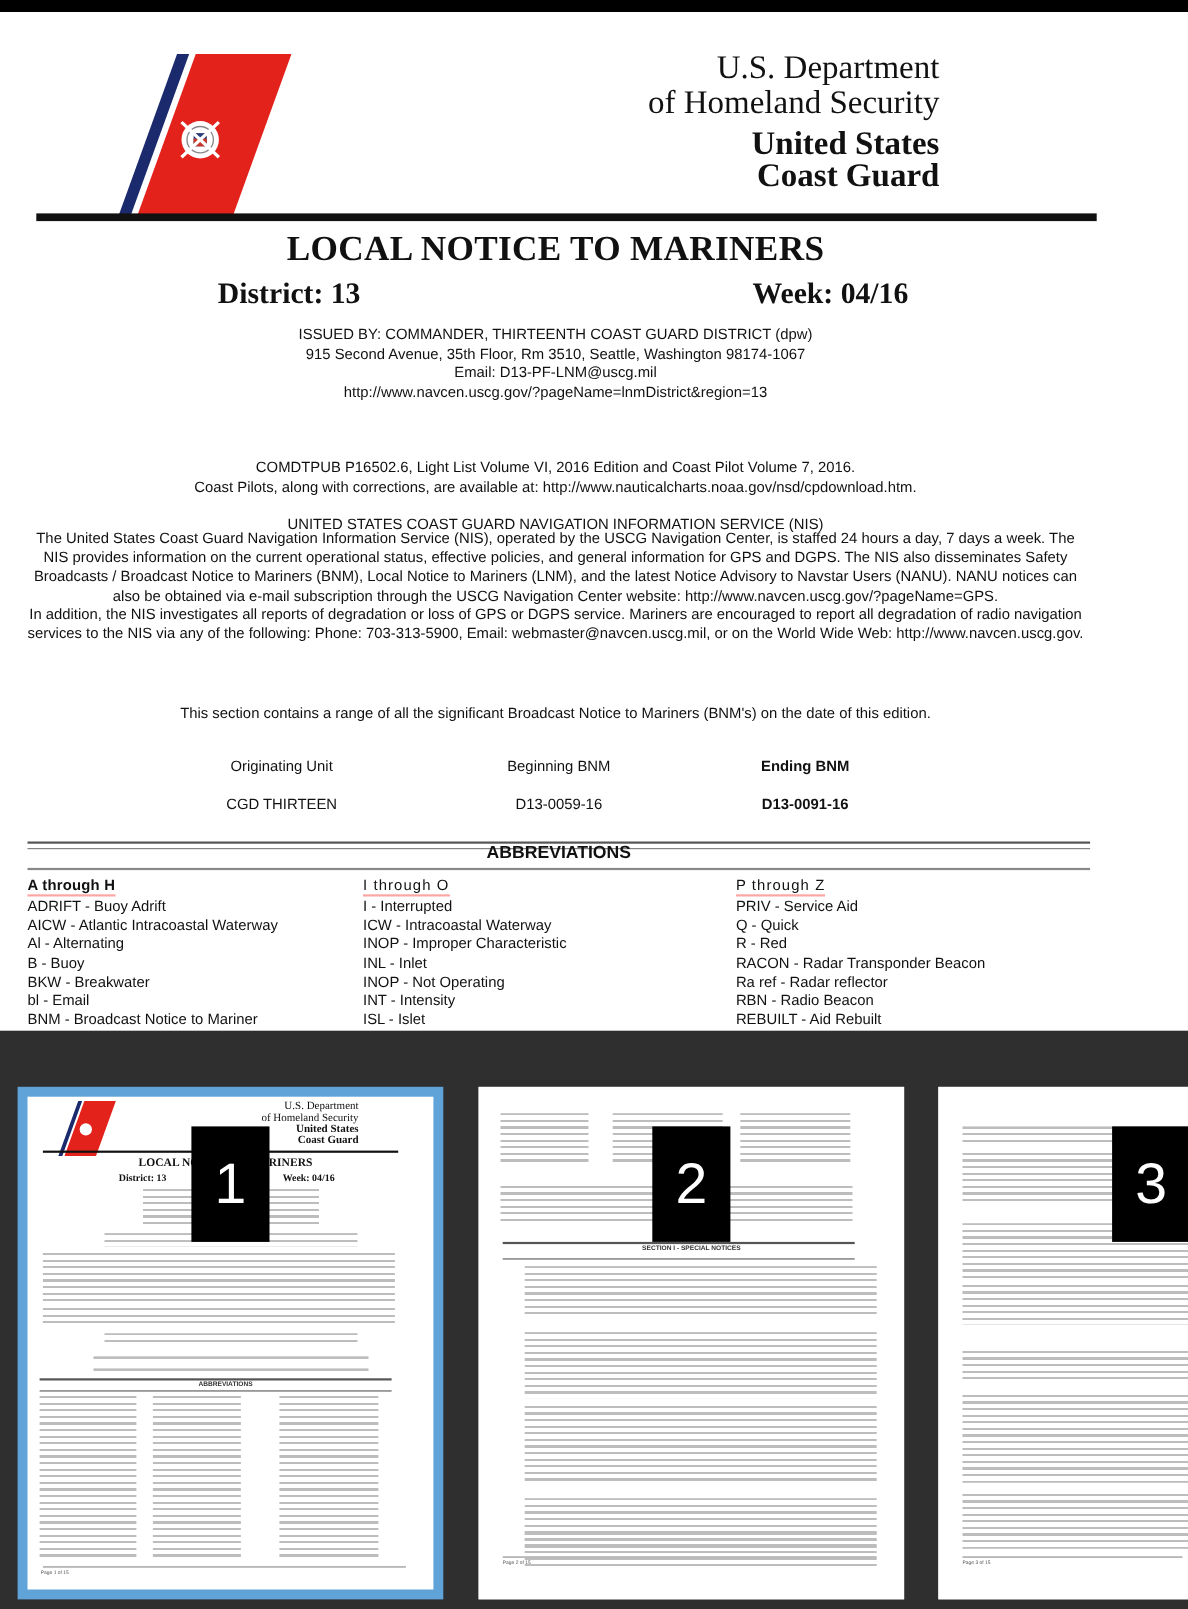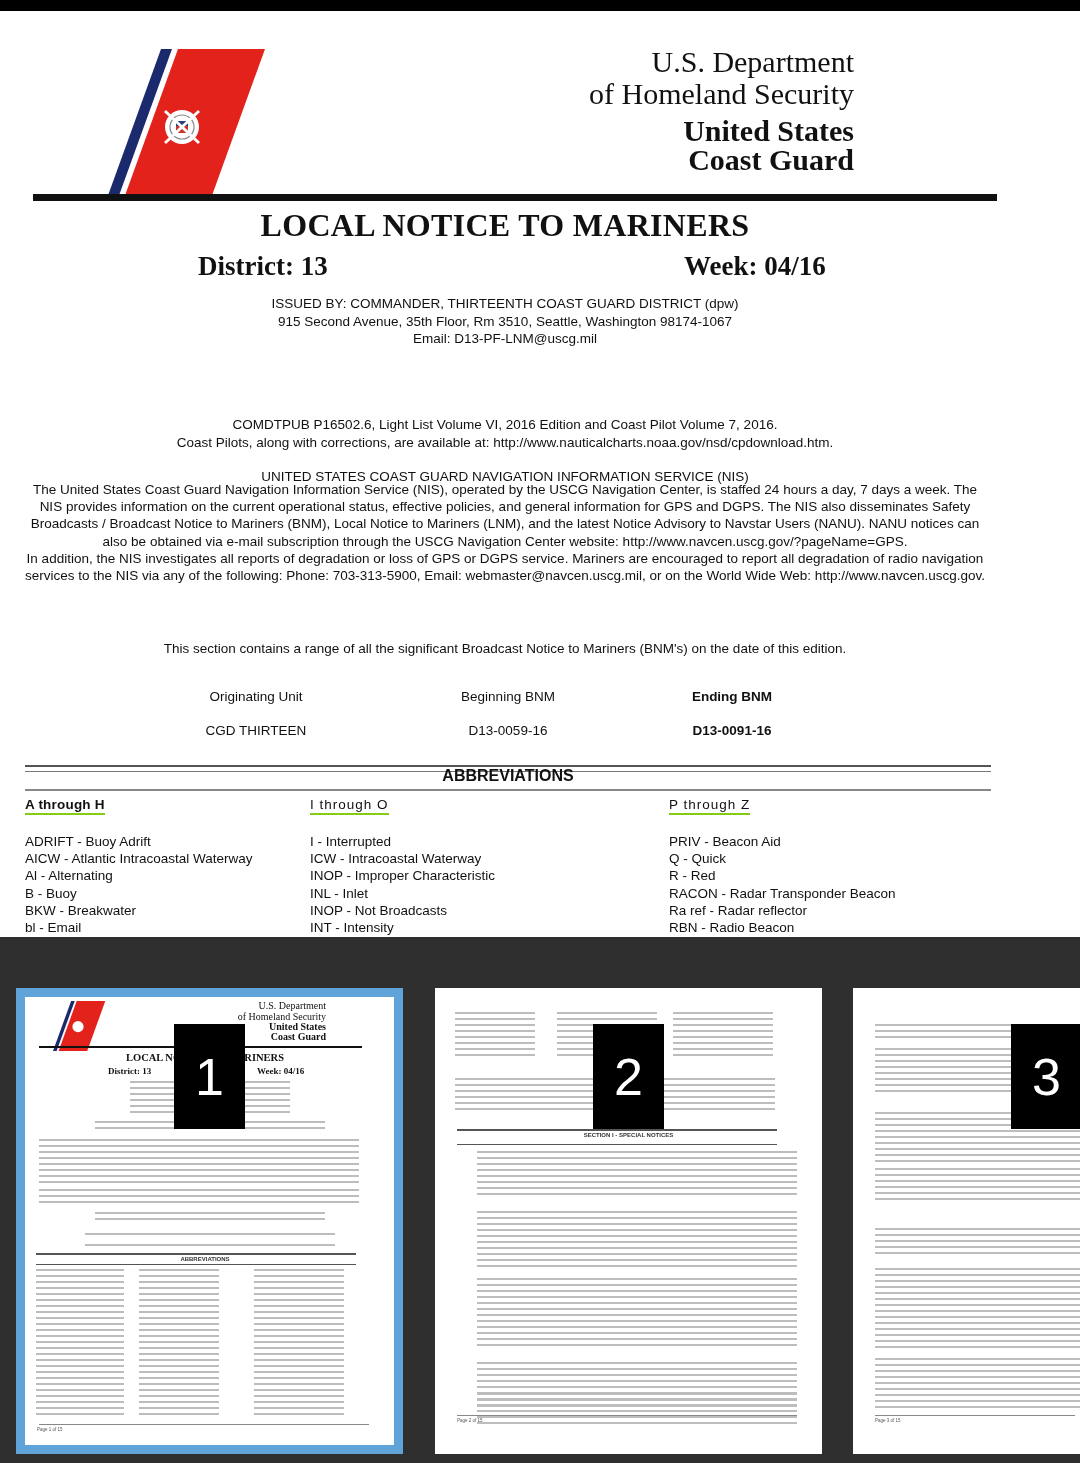--- a/index.html
+++ b/index.html
@@ -35,22 +35,22 @@
   .bnm-table { position: absolute; left: 0; top: 678px; width: 1010px; font-size: 13.5px; }
   .bnm-row { position: absolute; left: 0; width: 1010px; height: 18px; }
   .bnm-cell { position: absolute; width: 200px; text-align: center; }
   .c1 { left: 156px; } .c2 { left: 408px; } .c3 { left: 632px; font-weight: bold; }
 
   .rule-double { position: absolute; left: 25px; top: 754px; width: 966px; height: 4px; border-top: 2px solid #555; border-bottom: 1px solid #777; }
   .abbr-title { position: absolute; left: 0; width: 1016px; top: 756px; text-align: center; font-weight: bold; font-size: 16px; }
   .rule-single { position: absolute; left: 25px; top: 778px; width: 966px; height: 2px; background: #888; }
 
   .col { position: absolute; top: 785px; font-size: 13.5px; line-height: 17.2px; }
-  .col-1 { left: 25px; } .col-2 { left: 310px; } .col-3 { left: 669px; }
-  .col-head { display: inline-block; font-weight: bold; border-bottom: 2px solid #84cc16; line-height: 16px; margin-bottom: 18px; letter-spacing: 0.2px; }
+  .col-1 { left: 25px; } .col-2 { left: 330px; } .col-3 { left: 669px; }
+  .col-head { display: inline-block; font-weight: bold; border-bottom: 2px solid #fca5a5; line-height: 16px; letter-spacing: 0.2px; }
   .col-2 .col-head, .col-3 .col-head { font-weight: normal; letter-spacing: 1px; }
   .col-item { white-space: nowrap; }
 
   
   .strip { position: absolute; left: 0; top: 937px; width: 1080px; height: 526px; background: #2f2f2f; }
   .thumb { position: absolute; top: 51px; height: 466px; background: #fff; overflow: hidden; }
   .thumb-1 { left: 16px; width: 387px; background: #5fa3d9; }
   .thumb-1 .page { position: absolute; left: 9px; top: 9px; width: 369px; height: 448px; background: #fff; overflow: hidden; }
   .thumb-2 { left: 435px; width: 387px; }
   .thumb-3 { left: 853px; width: 227px; }
@@ -90,20 +90,21 @@
   <div class="rule-thick"></div>
 
   <div class="title">LOCAL NOTICE TO MARINERS</div>
   <div class="district">District: 13</div>
   <div class="week">Week: 04/16</div>
 
   <div class="center-block issued">
     <div>ISSUED BY: COMMANDER, THIRTEENTH COAST GUARD DISTRICT (dpw)</div>
     <div>915 Second Avenue, 35th Floor, Rm 3510, Seattle, Washington 98174-1067</div>
     <div>Email: D13-PF-LNM@uscg.mil</div>
+    <div>http://www.navcen.uscg.gov/?pageName=lnmDistrict&amp;region=13</div>
   </div>
 
   <div class="center-block pubs">
     <div>COMDTPUB P16502.6, Light List Volume VI, 2016 Edition and Coast Pilot Volume 7, 2016.</div>
     <div>Coast Pilots, along with corrections, are available at: http://www.nauticalcharts.noaa.gov/nsd/cpdownload.htm.</div>
   </div>
 
   <div class="center-block nis-head">UNITED STATES COAST GUARD NAVIGATION INFORMATION SERVICE (NIS)</div>
   <div class="nis-body">
     <p>The United States Coast Guard Navigation Information Service (NIS), operated by the USCG Navigation Center, is staffed 24 hours a day, 7 days a week.  The NIS provides information on the current operational status, effective policies, and general information for GPS and DGPS.  The NIS also disseminates Safety Broadcasts / Broadcast Notice to Mariners (BNM), Local Notice to Mariners (LNM), and the latest Notice Advisory to Navstar Users (NANU).  NANU notices can also be obtained via e-mail subscription through the USCG Navigation Center website: http://www.navcen.uscg.gov/?pageName=GPS.</p>
@@ -140,27 +141,27 @@
     <div class="col-item">BKW - Breakwater</div>
     <div class="col-item">bl - Email</div>
     <div class="col-item">BNM - Broadcast Notice to Mariner</div>
   </div>
   <div class="col col-2">
     <div class="col-head">I through O</div>
     <div class="col-item">I - Interrupted</div>
     <div class="col-item">ICW - Intracoastal Waterway</div>
     <div class="col-item">INOP - Improper Characteristic</div>
     <div class="col-item">INL - Inlet</div>
-    <div class="col-item">INOP - Not Broadcasts</div>
+    <div class="col-item">INOP - Not Operating</div>
     <div class="col-item">INT - Intensity</div>
     <div class="col-item">ISL - Islet</div>
   </div>
   <div class="col col-3">
     <div class="col-head">P through Z</div>
-    <div class="col-item">PRIV - Beacon Aid</div>
+    <div class="col-item">PRIV - Service Aid</div>
     <div class="col-item">Q - Quick</div>
     <div class="col-item">R - Red</div>
     <div class="col-item">RACON - Radar Transponder Beacon</div>
     <div class="col-item">Ra ref - Radar reflector</div>
     <div class="col-item">RBN - Radio Beacon</div>
     <div class="col-item">REBUILT - Aid Rebuilt</div>
   </div>
 </div>
 
 <div class="strip">

